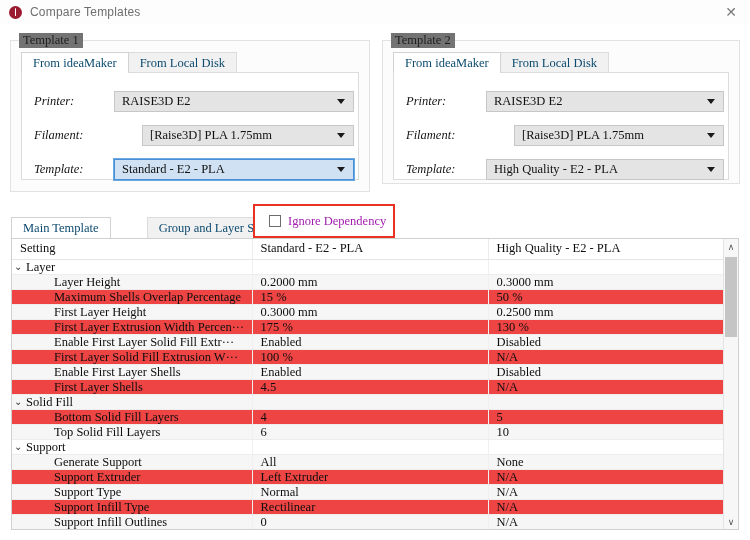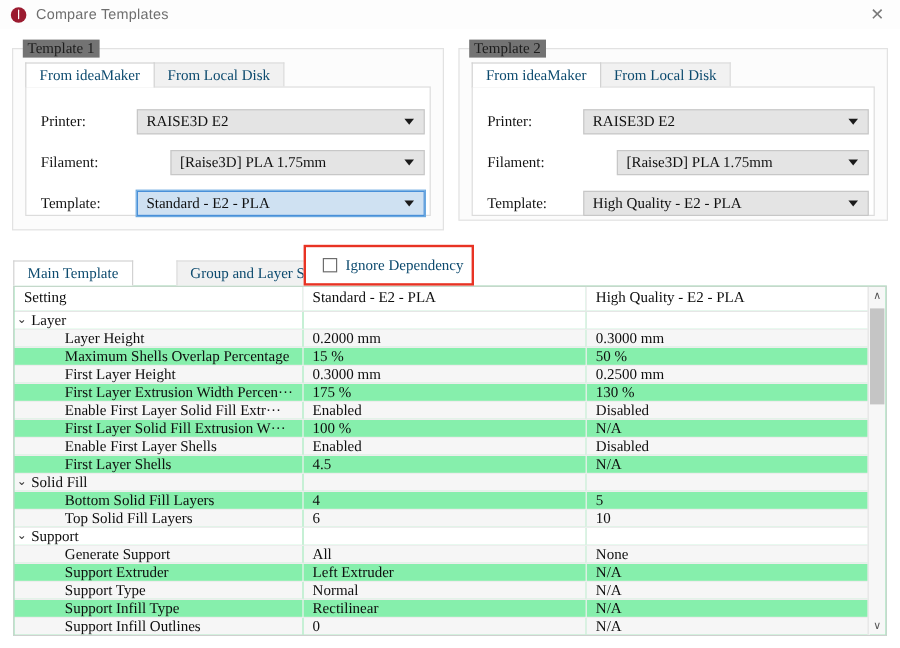--- a/index.html
+++ b/index.html
@@ -85,21 +85,21 @@
   .field-row {
     position: absolute; left: 12px; height: 20px;
     display: flex; align-items: center; width: 320px;
   }
   #gb2 .field-row { width: 318px; }
   .field-row.r1 { top: 18px; }
   .field-row.r2 { top: 52px; gap: 28px; }
   .field-row.r3 { top: 86px; }
   .field-label {
     width: 80px; flex: 0 0 80px;
-    font-size: 12.5px; color: #141414;
+    font-size: 12.5px; color: #141414; font-style: italic;
   }
   .combo {
     flex: 1 1 auto; height: 21px;
     border: 1px solid #c7c7c7;
     background: #e4e4e4;
     display: flex; align-items: center;
     position: relative;
     font-size: 12.5px; color: #101010;
     padding-left: 7px;
   }
@@ -127,34 +127,34 @@
     z-index: 6;
   }
   .ignore-inner {
     display: flex; align-items: center; margin-left: 14px;
   }
   .cb {
     width: 12px; height: 12px;
     border: 1px solid #6d6d6d; background: #ffffff;
     margin-right: 7px; flex: 0 0 auto;
   }
-  .ignore-label { font-size: 12.5px; color: #0c4a6e; white-space: nowrap; }
+  .ignore-label { font-size: 12.5px; color: #a21caf; white-space: nowrap; }
 
   
   .bottom-tabs {
     position: absolute; left: 11px; top: 217px;
     display: flex; align-items: flex-start; height: 21px; z-index: 2; gap: 37px;
   }
 
   
   .table-frame {
     position: absolute; left: 11px; top: 238px;
     width: 728px; height: 292px;
     border: 1px solid #d0d0d0;
-    background: #86efac;
+    background: #ef4444;
     overflow: hidden;
   }
   .tbl { width: 712px; border-collapse: collapse; table-layout: fixed; }
   .tbl col.c1 { width: 240px; }
   .tbl col.c2 { width: 236px; }
   .tbl col.c3 { width: 236px; }
   .tbl th {
     text-align: left; font-weight: normal;
     font-size: 12.5px; color: #0e0e0e;
     height: 20px; padding: 0 0 0 8px;

